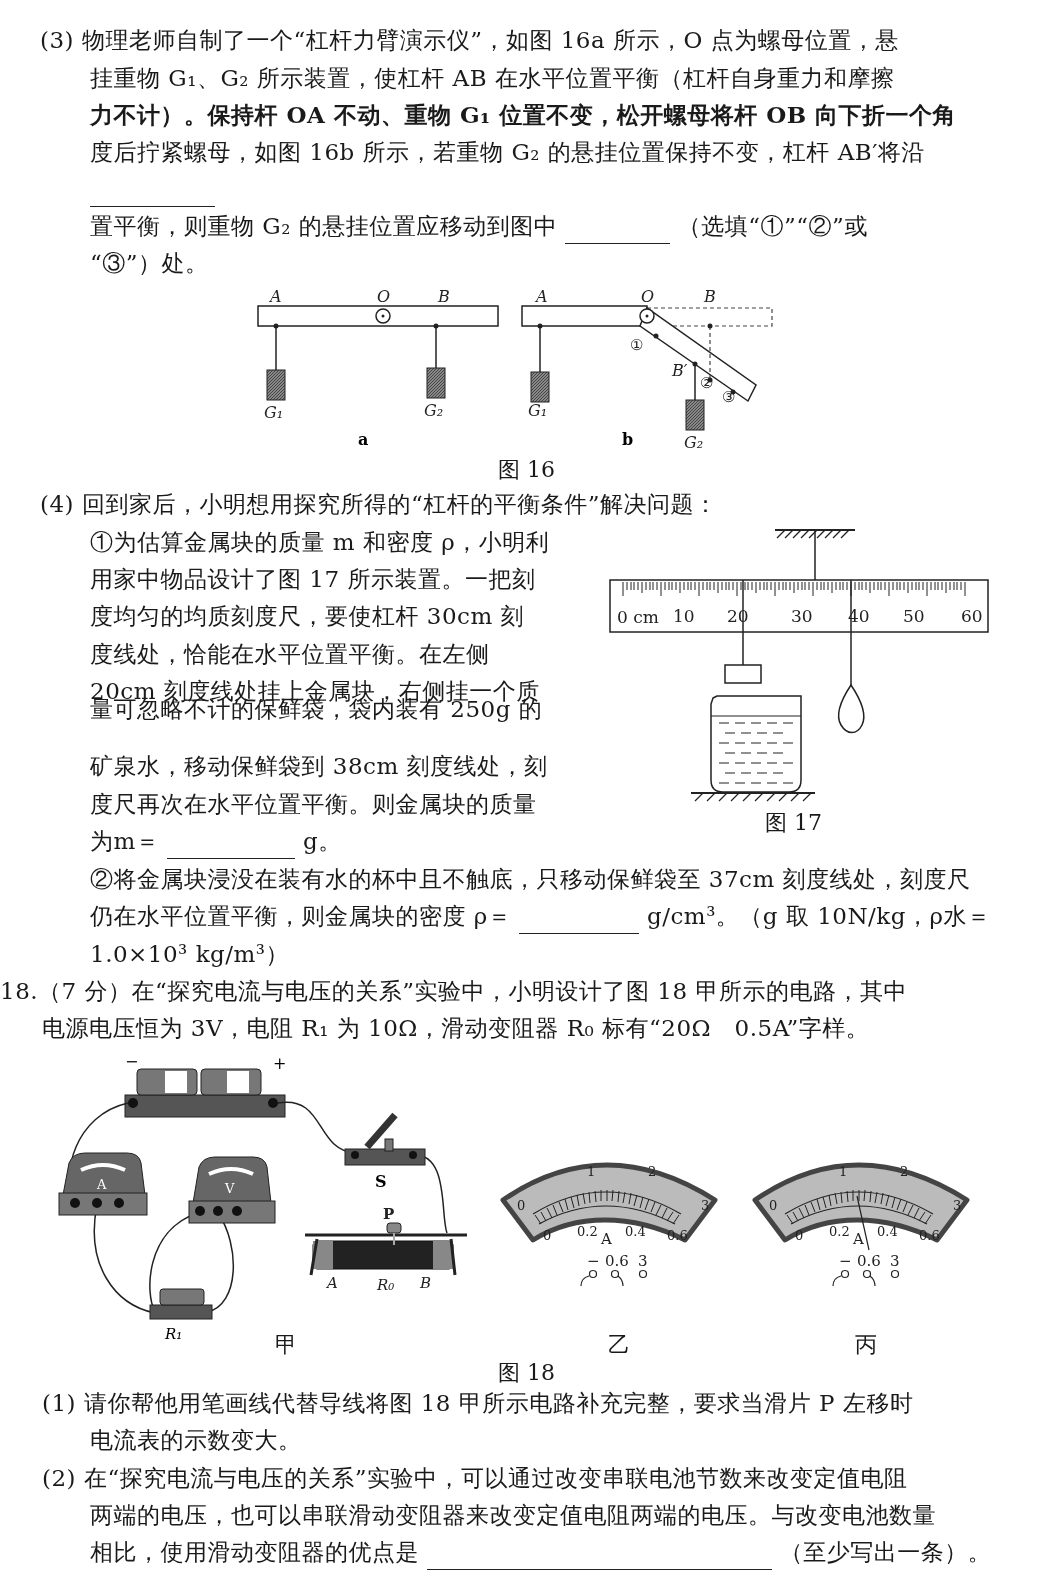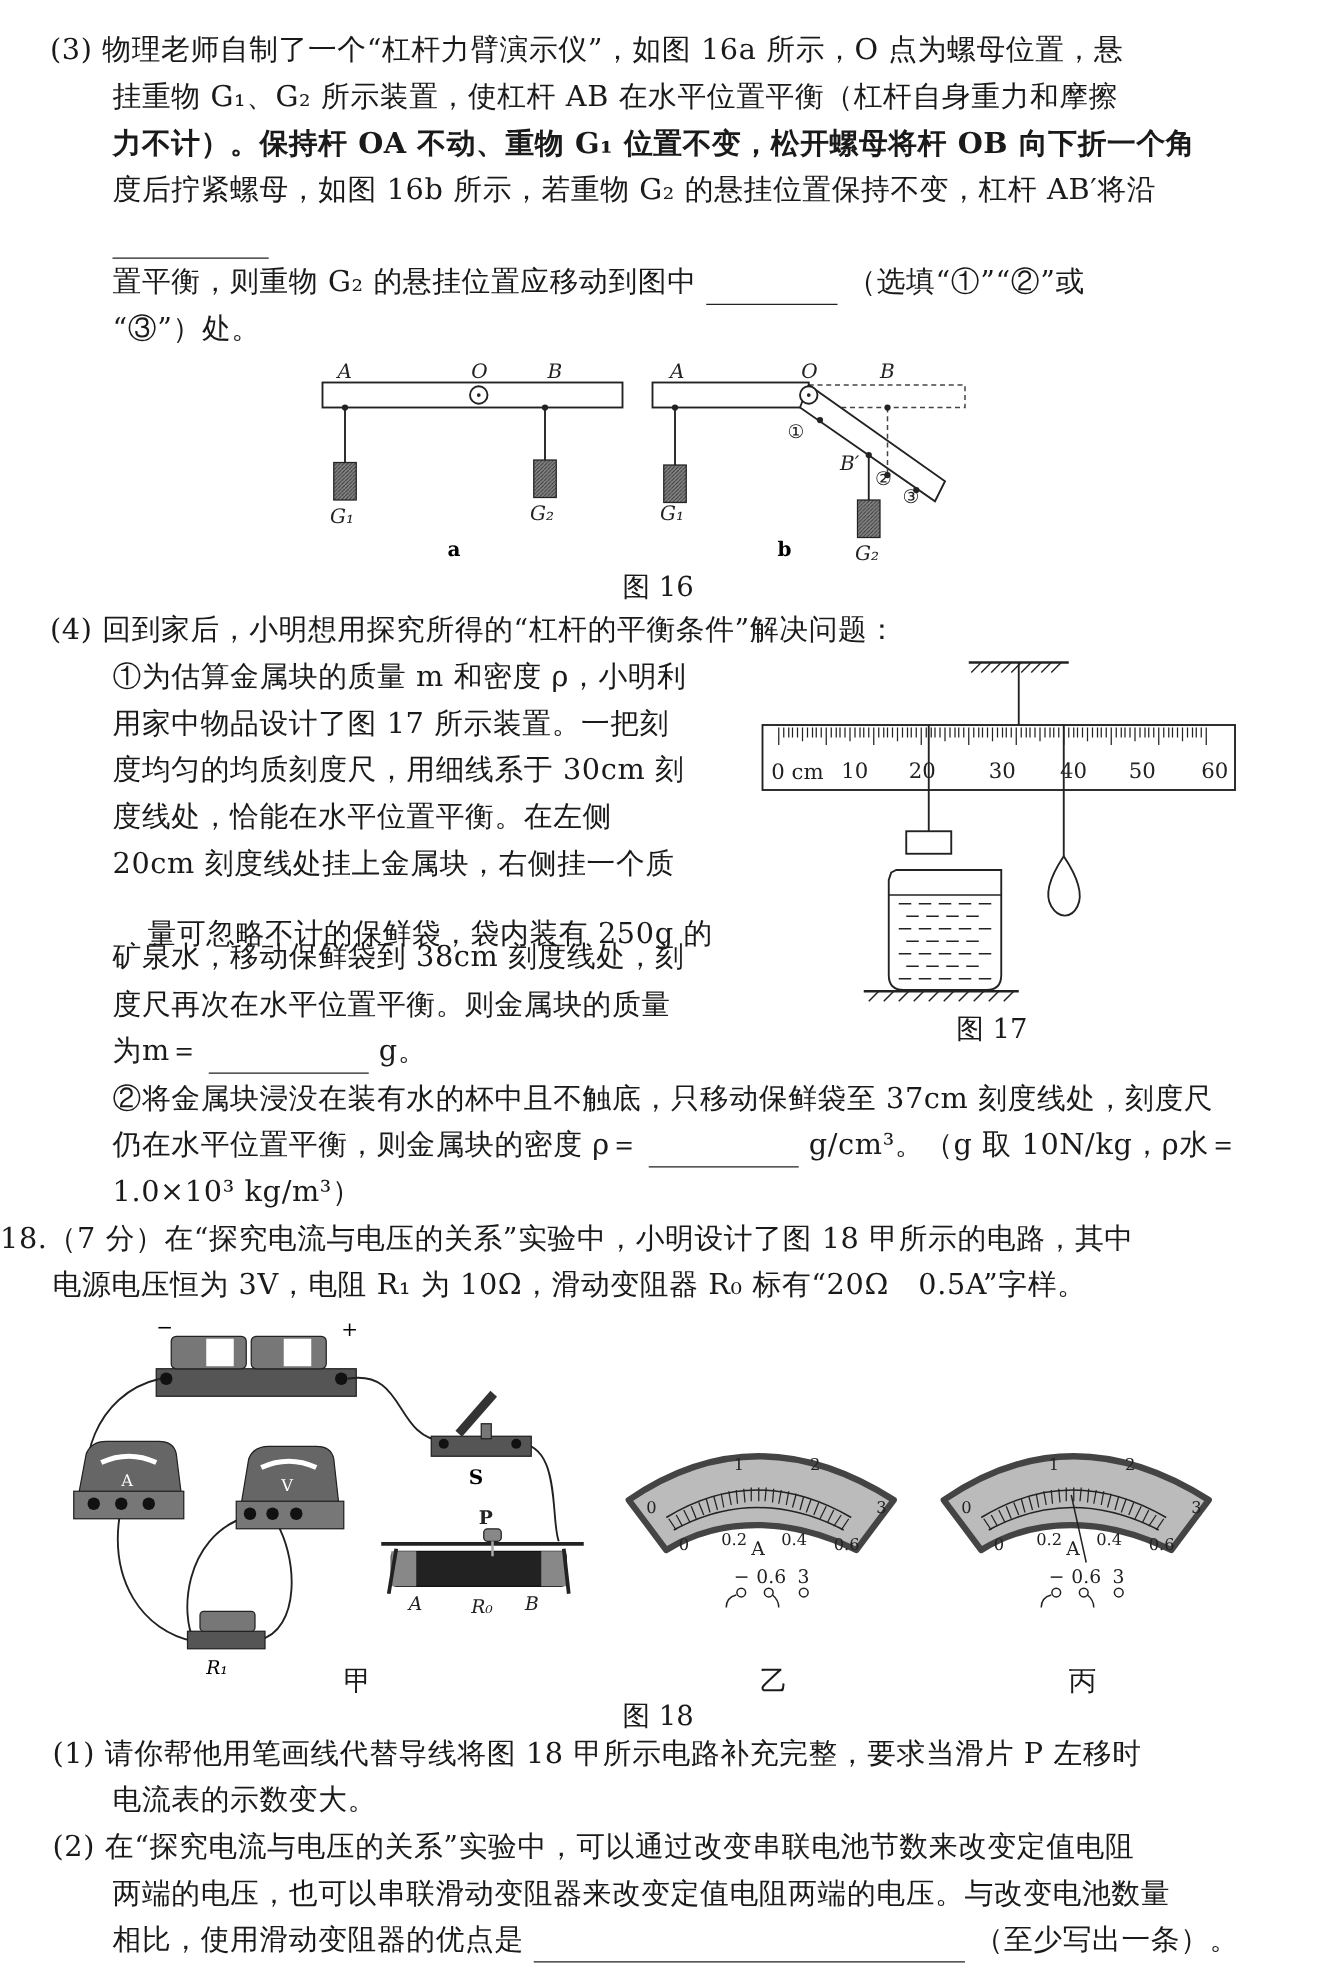--- a/index.html
+++ b/index.html
@@ -86,24 +86,24 @@
     <text x="460" y="108">②</text>
     <text x="482" y="122">③</text>
   </g>
   <text x="382" y="165" font-size="16" font-weight="bold">b</text>
 </svg>
 <div class="cap" style="left:498px;top:455px;">图 16</div>
 
 <div class="line" style="left:40px;top:486px;">(4) 回到家后，小明想用探究所得的“杠杆的平衡条件”解决问题：</div>
 <div class="line" style="left:90px;top:524px;">①为估算金属块的质量 m 和密度 ρ，小明利</div>
 <div class="line" style="left:90px;top:561px;">用家中物品设计了图 17 所示装置。一把刻</div>
-<div class="line" style="left:90px;top:598px;">度均匀的均质刻度尺，用细线系于 30cm 刻</div>
+<div class="line" style="left:90px;top:598px;">度均匀的均质刻度尺，要使杠杆 30cm 刻</div>
 <div class="line" style="left:90px;top:636px;">度线处，恰能在水平位置平衡。在左侧</div>
 <div class="line" style="left:90px;top:673px;">20cm 刻度线处挂上金属块，右侧挂一个质</div>
-<div class="line" style="left:90px;top:729px;margin-left:28px;">量可忽略不计的保鲜袋，袋内装有 250g 的</div>
+<div class="line" style="left:90px;top:691px;">量可忽略不计的保鲜袋，袋内装有 250g 的</div>
 <div class="line" style="left:90px;top:748px;">矿泉水，移动保鲜袋到 38cm 刻度线处，刻</div>
 <div class="line" style="left:90px;top:786px;">度尺再次在水平位置平衡。则金属块的质量</div>
 <div class="line" style="left:90px;top:823px;">
   <span>为m＝</span>
   <span class="blank" style="width:128px;"></span>
   <span>g。</span>
 </div>
 
 <svg class="fig" style="left:605px;top:520px;" width="390" height="300" viewBox="0 0 390 300">
   <line x1="170" y1="10" x2="250" y2="10" stroke="#222" stroke-width="2"></line>

